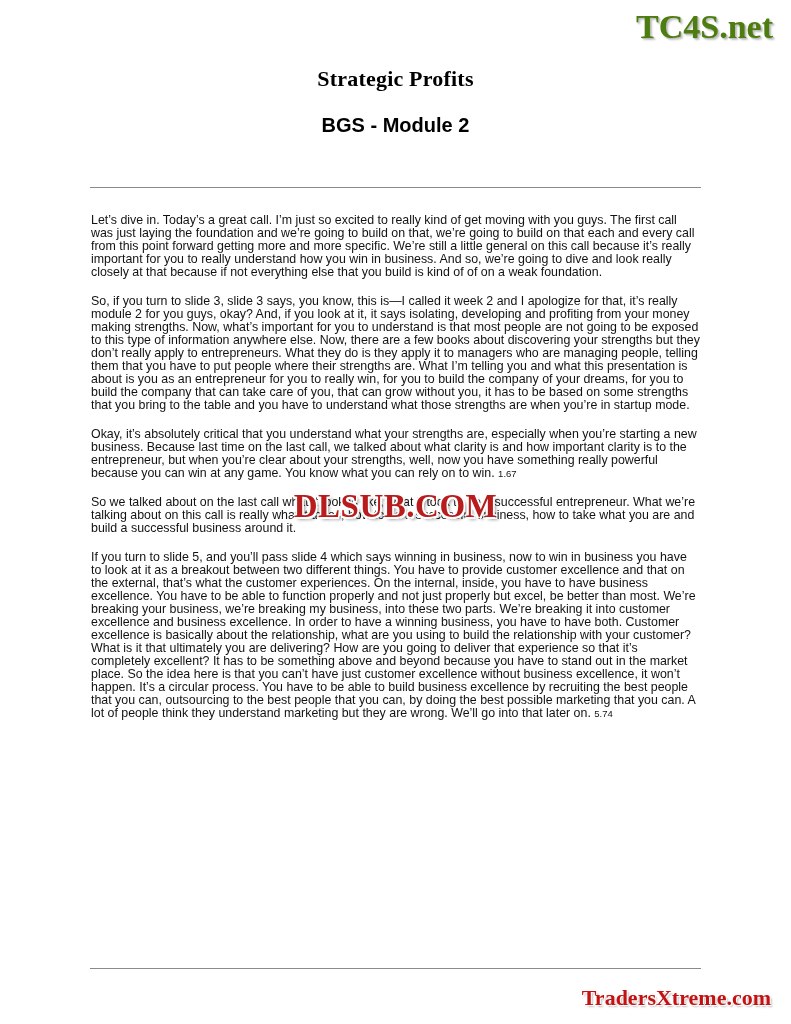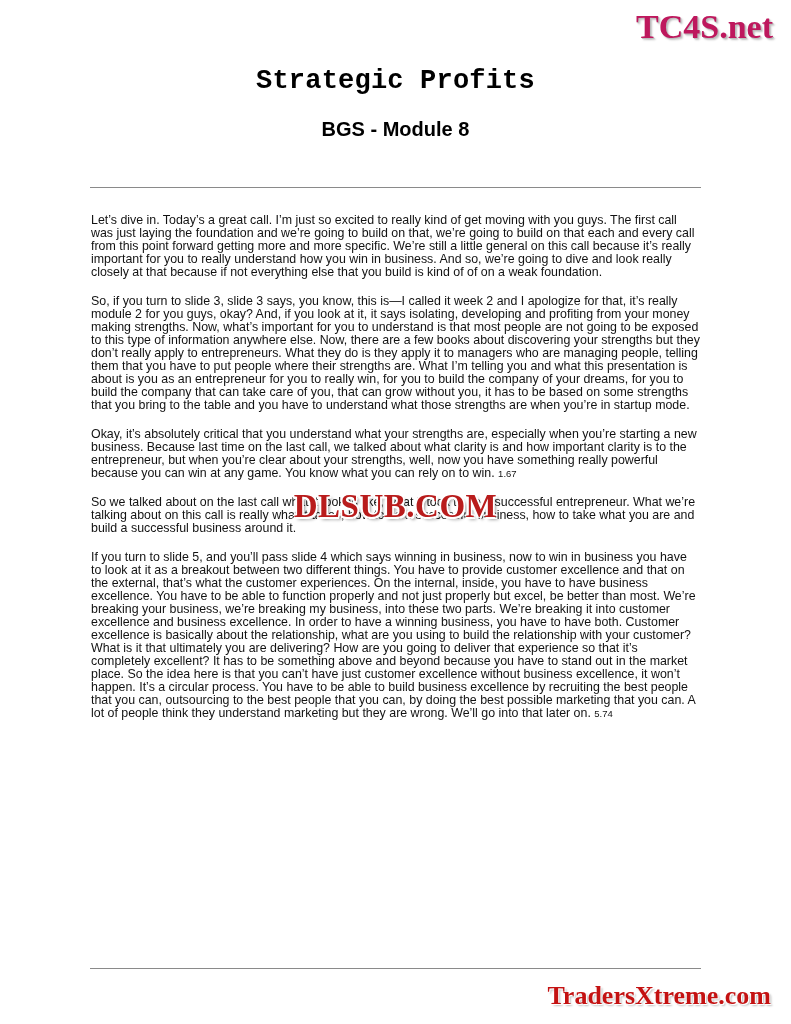--- a/index.html
+++ b/index.html
@@ -23,32 +23,32 @@
   }
 
   
   .brand-top {
     position: absolute;
     top: 8px;
     right: 18px;
     font-family: "Liberation Serif", serif;
     font-size: 34px;
     font-weight: bold;
-    color: #be185d;
+    color: #4d7c0f;
     letter-spacing: 0px;
     text-shadow: 1px 1px 0 #bdbdbd, 2px 2px 2px rgba(0,0,0,0.25);
   }
 
   .title {
     text-align: center;
-    font-size: 27px;
+    font-size: 22px;
     font-weight: bold;
     margin: 0;
     padding-top: 66px;
-    font-family: Liberation Mono, monospace;
+    font-family: Liberation Serif, serif;
     letter-spacing: 0.2px;
   }
   .subtitle {
     text-align: center;
     font-size: 20px;
     font-weight: bold;
     margin: 0;
     padding-top: 22px;
     font-family: "Liberation Sans", sans-serif;
   }
@@ -109,35 +109,35 @@
       0 0 3px #ffffff,
       3px 3px 3px rgba(0,0,0,0.35);
   }
 
   
   .brand-bottom {
     position: absolute;
     bottom: 13px;
     right: 20px;
     font-family: "Liberation Serif", serif;
-    font-size: 26px;
+    font-size: 22px;
     font-weight: bold;
     color: #c41212;
     text-shadow: 1px 1px 0 #ffffff, 2px 2px 2px rgba(0,0,0,0.25);
   }
 </style>
 </head>
 <body>
 
 <div class="page">
 
   <div class="brand-top">TC4S.net</div>
 
   <h1 class="title">Strategic Profits</h1>
-  <h2 class="subtitle">BGS - Module 8</h2>
+  <h2 class="subtitle">BGS - Module 2</h2>
 
   <div class="rule rule-top"></div>
 
   <div class="content">
 
     <p class="para">
       <span>Let’s dive in. Today’s a great call. I’m just so excited to really kind of get moving with you guys. The first call was just laying the foundation and we’re going to build on that, we’re going to build on that each and every call from this point forward getting more and more specific. We’re still a little general on this call because it’s really important for you to really understand how you win in business. And so, we’re going to dive and look really closely at that because if not everything else that you build is kind of of on a weak foundation.</span>
     </p>
 
     <p class="para">

